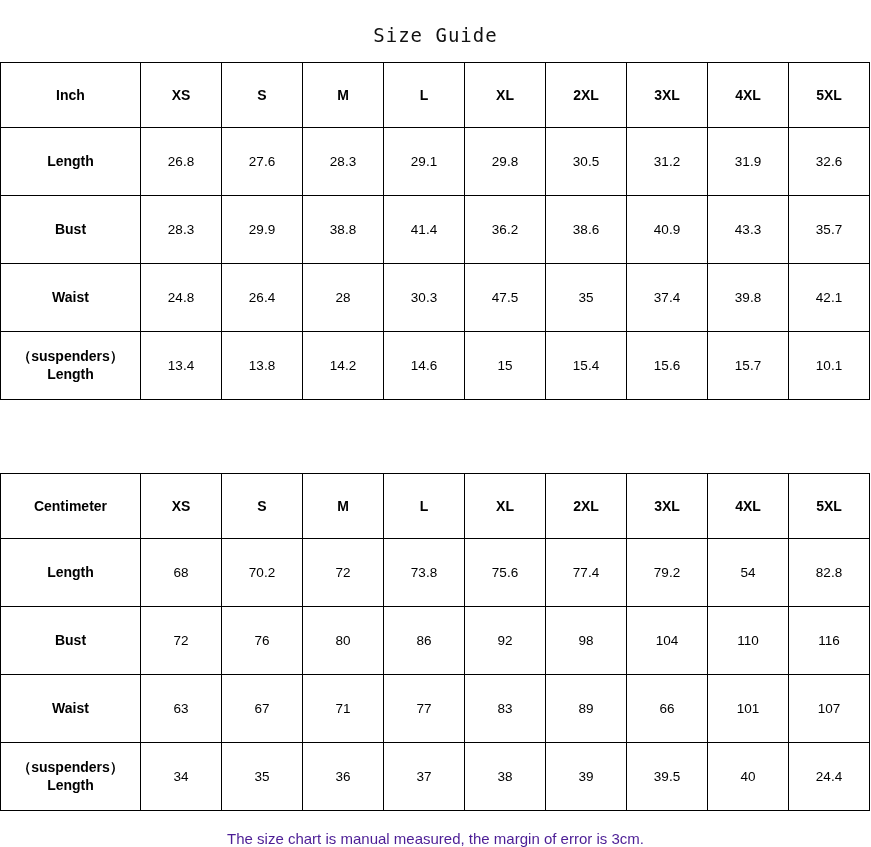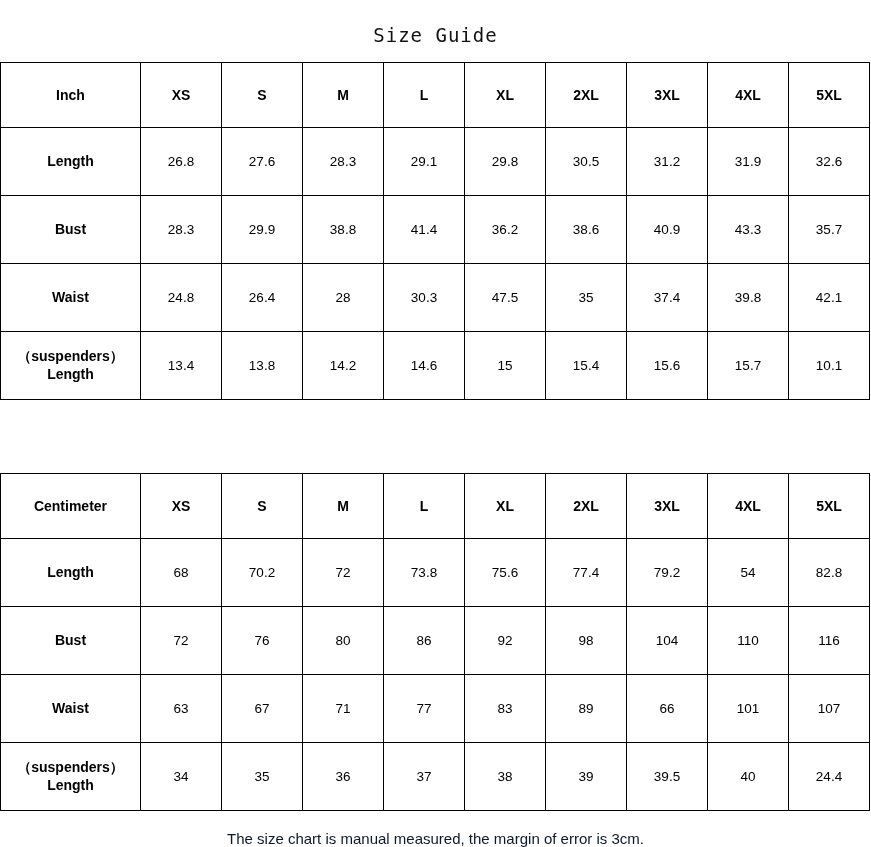--- a/index.html
+++ b/index.html
@@ -69,21 +69,21 @@
     display: block;
   }
   .spacer {
     height: 76px;
     width: 871px;
   }
   .footnote {
     text-align: center;
     font-size: 15px;
     padding-top: 19px;
-    color: #0f172a;
+    color: #4c1d95;
   }
 </style>
 </head>
 <body>
 
 <div class="page">
 
   <div class="title">Size Guide</div>
 
   <table class="size-table">

